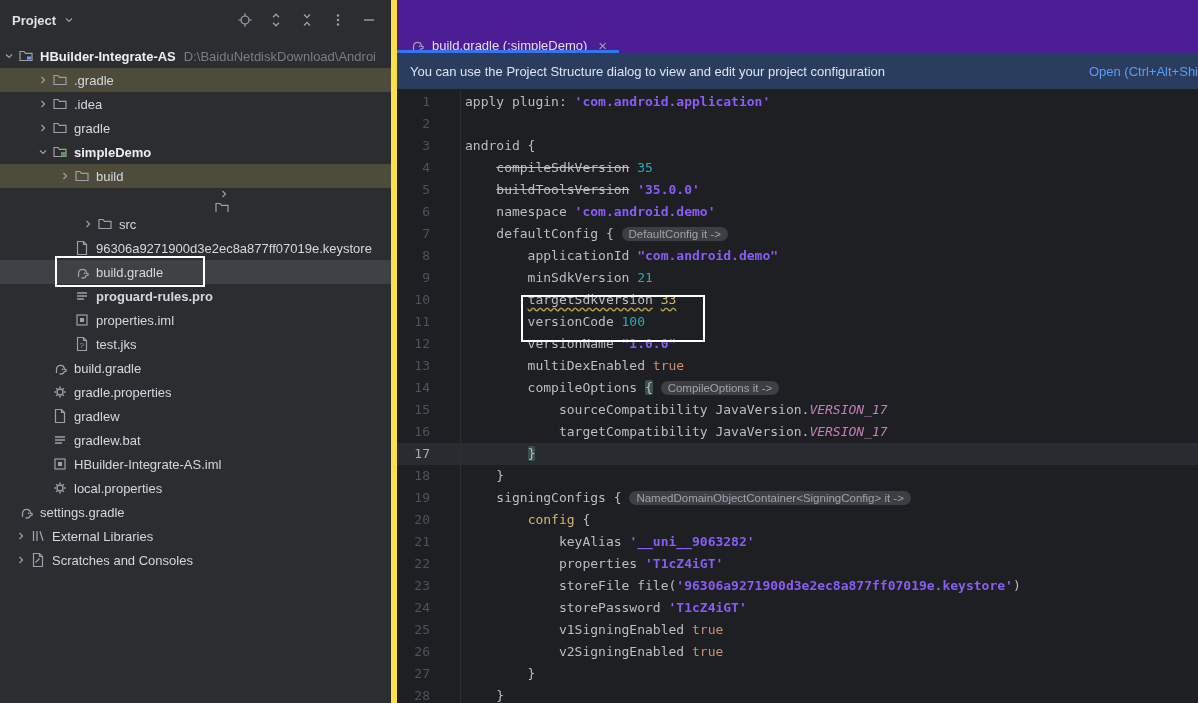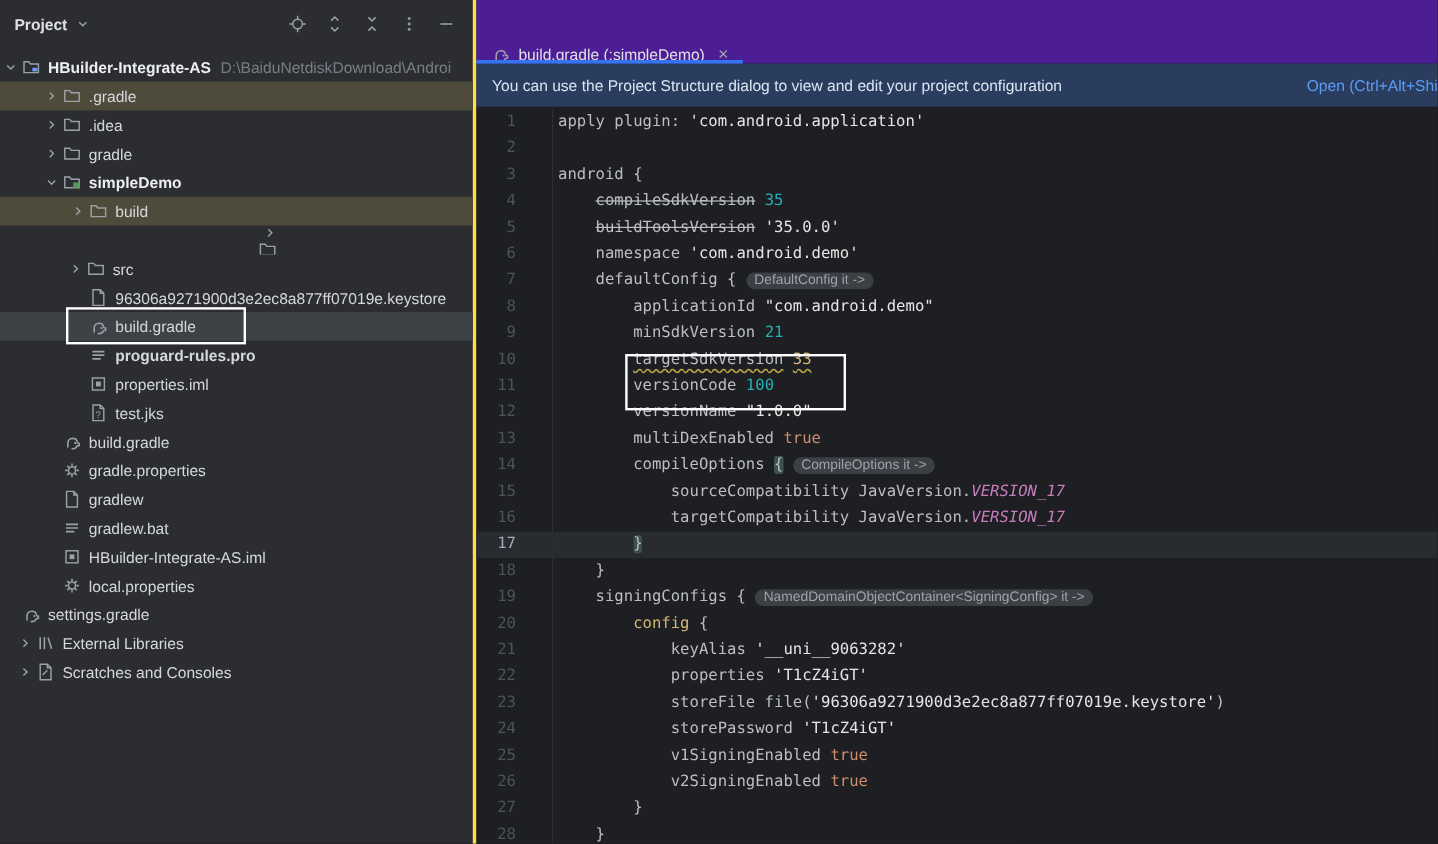--- a/index.html
+++ b/index.html
@@ -6,21 +6,21 @@
   body {
     margin: 0; width: 1198px; height: 703px; overflow: hidden;
     background: #1e1f22; color: #bcbec4;
     font-family: "Liberation Sans", sans-serif;
   }
   .app { position: relative; width: 1198px; height: 703px; display: flex; }
 
   
   .sidebar {
     width: 397px; height: 100%; flex: none; background: #2b2d30;
-    display: flex; flex-direction: column; border-right: 3px solid #fde047;
+    display: flex; flex-direction: column; border-right: 6px solid #fde047;
   }
   .sb-header { height: 40px; flex: none; display: flex; align-items: center; padding: 0 14px 0 12px; }
   .sb-title-group { display: flex; align-items: center; gap: 5px; cursor: default; }
   .sb-title { font-size: 13px; font-weight: 600; color: #dfe1e5; }
   .sb-icons { margin-left: auto; display: flex; gap: 15px; align-items: center; color: #9da0a8; }
   .hicon { width: 16px; height: 16px; display: inline-flex; align-items: center; justify-content: center; }
 
   .tree { flex: 1; overflow: hidden; padding-top: 4px; font-size: 13px; color: #d5d7dd; }
   .tree-row { height: 24px; display: flex; align-items: center; white-space: nowrap; overflow: hidden; cursor: default; }
   .chev { width: 18px; flex: none; display: inline-flex; justify-content: center; color: #9da0a8; }
@@ -55,21 +55,21 @@
   .cl { height: 22px; line-height: 22px; display: flex; white-space: pre; }
   .cl.caret { background: #282b30; }
   .ln {
     width: 64px; flex: none; text-align: right; padding-right: 30px;
     color: #4e535b; border-right: 1px solid #2c2e32;
   }
   .caret .ln { color: #a8abb3; }
   .lc { padding-left: 4px; }
 
   .tk-p { color: #bcbec4; }
-  .tk-s { color: #e5e5e5; }
+  .tk-s { color: #8b5cf6; font-weight: bold; }
   .tk-n { color: #2aacb8; }
   .tk-k { color: #cf8e6d; }
   .tk-fn { color: #d5b778; }
   .tk-field { color: #c77dbb; font-style: italic; }
   .tk-strike { color: #bcbec4; text-decoration: line-through; }
   .tk-warn { color: #bcbec4; text-decoration: underline wavy #b9a64b; text-underline-offset: 3px; }
   .tk-warnnum { color: #d5b778; text-decoration: underline wavy #b9a64b; text-underline-offset: 3px; }
   .tk-brace { background: #3b514d; border-radius: 2px; }
   .tk-hint {
     background: #3c3f44; color: #9ea2aa; border-radius: 7px;
@@ -217,21 +217,21 @@
               <path fill="none" stroke="#9da0a8" stroke-width="1.6" d="M6 4l4 4-4 4"></path>
             </svg>
           </span>
           <span class="ticon">
             <svg width="16" height="16" viewBox="0 0 16 16">
               <path fill="none" stroke="#9da0a8" stroke-width="1.2" d="M2 12.5v-9h4l1.4 1.8H14v7.2z"></path>
             </svg>
           </span>
           <span class="tlabel">libs</span>
         </div>
-        <div class="tree-row" style="padding-left: 54px;">
+        <div class="tree-row" style="padding-left: 79px;">
           <span class="chev">
             <svg width="12" height="12" viewBox="0 0 16 16">
               <path fill="none" stroke="#9da0a8" stroke-width="1.6" d="M6 4l4 4-4 4"></path>
             </svg>
           </span>
           <span class="ticon">
             <svg width="16" height="16" viewBox="0 0 16 16">
               <path fill="none" stroke="#9da0a8" stroke-width="1.2" d="M2 12.5v-9h4l1.4 1.8H14v7.2z"></path>
             </svg>
           </span>

